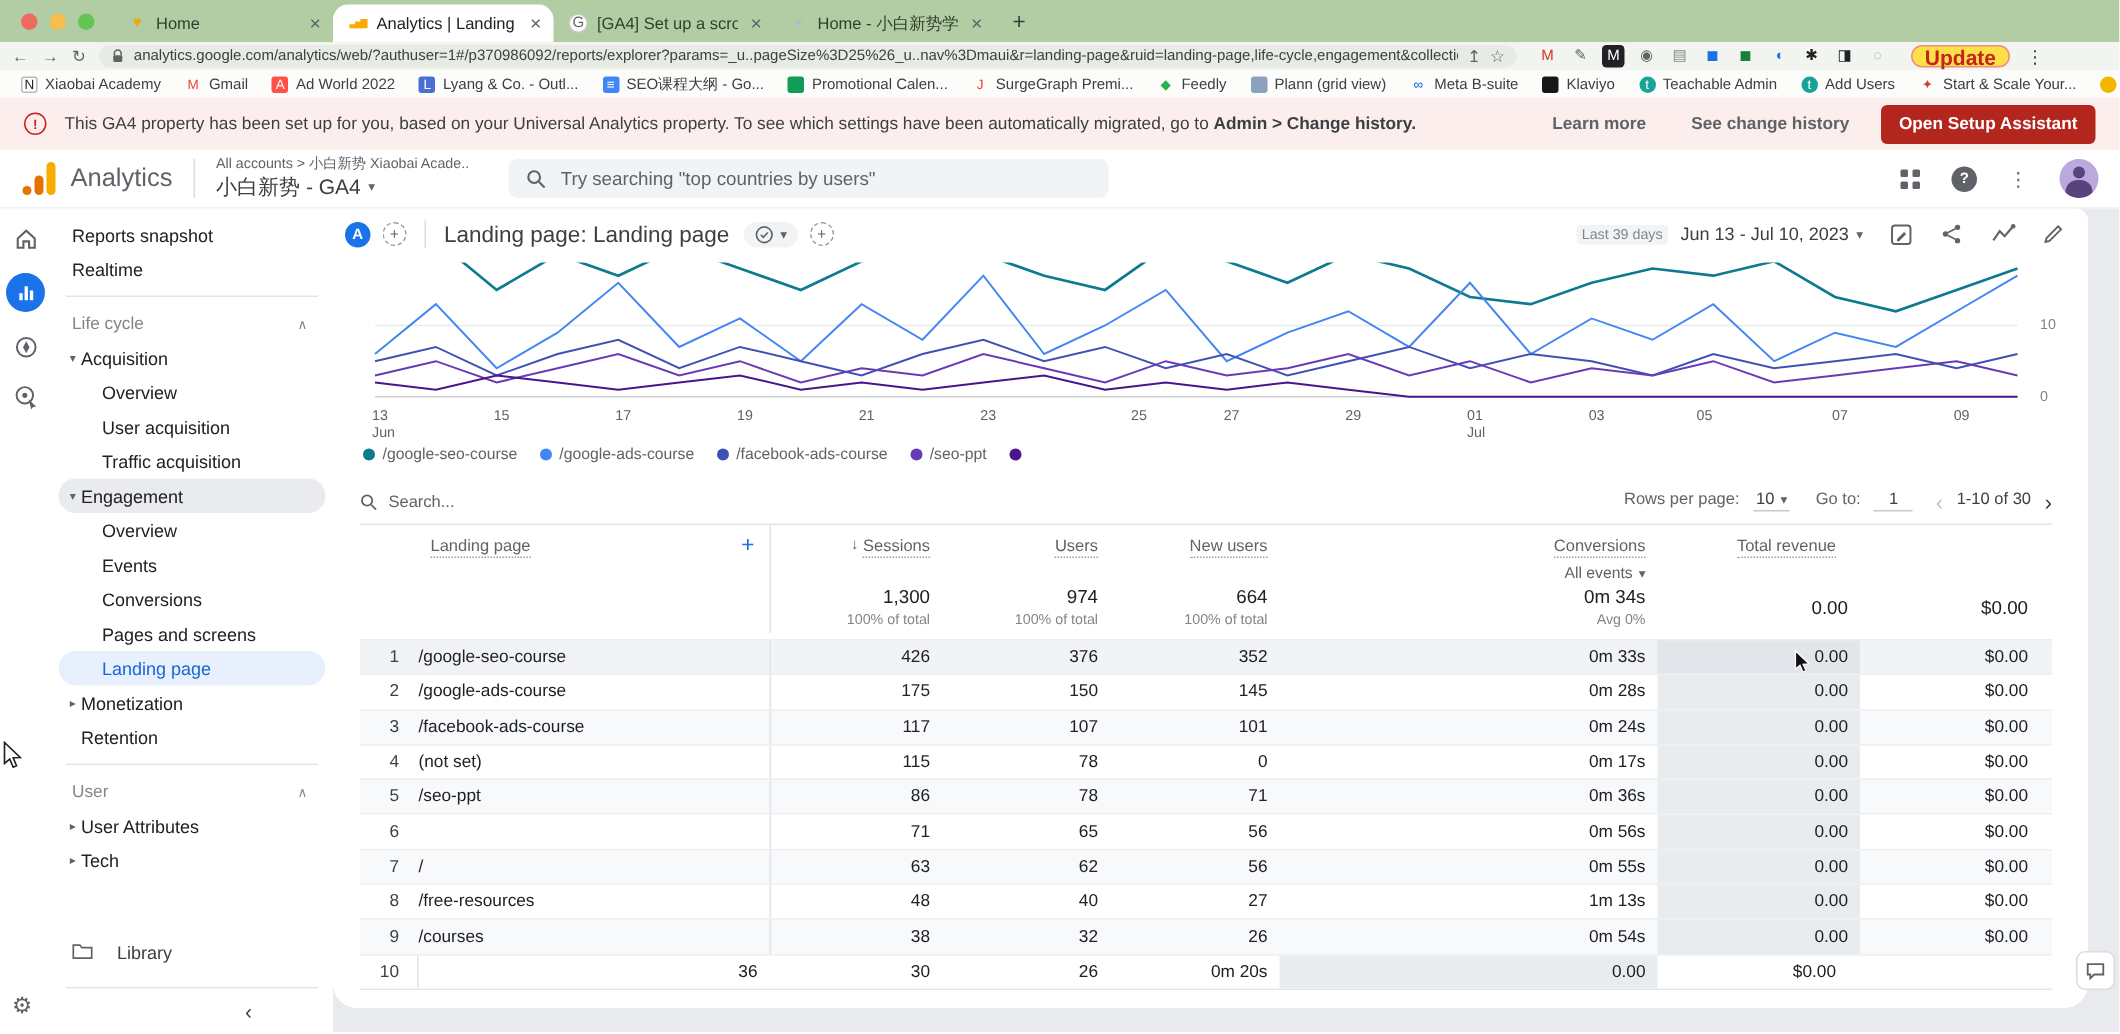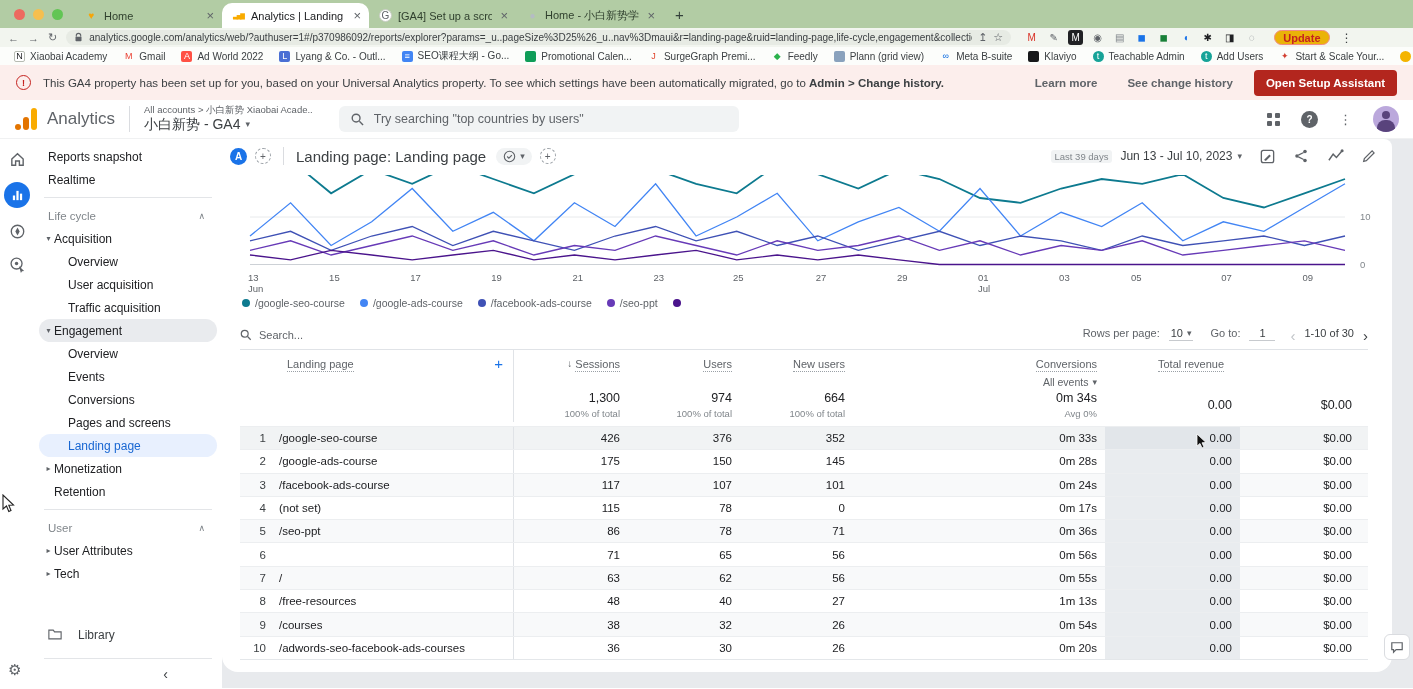--- a/index.html
+++ b/index.html
@@ -18,21 +18,21 @@
   .g-plus::before{content:"+"}
   .toolbar{height:19px;background:#f2f5ef;display:flex;align-items:center;gap:9px;padding:0 8px;font-size:11px;color:#5f6368}
   .g-back::before{content:"←"} .g-fwd::before{content:"→"} .g-reload::before{content:"↻"}
   .nav-ic{font-size:11px;color:#5f6368}
   .urlpill{width:945px;height:15px;background:#e7ebe4;border-radius:8px;display:flex;align-items:center;gap:6px;padding:0 8px;font-size:10px;color:#3c4043;overflow:hidden}
   .url-text{flex:1;white-space:nowrap;overflow:hidden}
   .g-share::before{content:"↥"} .g-star::before{content:"☆"}
   .pill-ic{font-size:11px;color:#5f6368;flex:none}
   .extrow{display:flex;align-items:center;gap:7px;margin-left:4px}
   .ext{width:15px;height:15px;display:flex;align-items:center;justify-content:center;font-size:10px;border-radius:3px;line-height:1}
-  .update-pill{border:1px solid #f28b82;color:#c5221f;background:#eab308;border-radius:9px;height:15px;display:flex;align-items:center;padding:0 8px;font-size:11px;font-weight:700;margin-left:6px}
+  .update-pill{border:1px solid #f28b82;color:#c5221f;background:#fde047;border-radius:9px;height:15px;display:flex;align-items:center;padding:0 8px;font-size:14px;font-weight:700;margin-left:6px}
   .g-dots::before{content:"⋮"}
   .menu-dots{color:#3c4043;font-size:12px;margin-left:2px}
   .bookmarks{height:18px;background:#fcfdfb;display:flex;align-items:center;padding:0 6px}
   .bm{display:flex;align-items:center;gap:5px;font-size:10px;color:#3c4043;padding:0 8px;white-space:nowrap}
   .bm-ic{width:11px;height:11px;font-size:9px;display:flex;align-items:center;justify-content:center;border-radius:2px;line-height:1;flex:none}
   .bm-ic.circle{border-radius:50%}
   .bm-spacer{flex:1}
   
   .banner{height:35px;background:#fceeec;display:flex;align-items:center;padding:0 16px;font-size:11.5px;color:#3c4043}
   .banner-icon{width:15px;height:15px;border:1.5px solid #c5221f;border-radius:50%;color:#c5221f;font-size:9px;font-weight:700;display:flex;align-items:center;justify-content:center;flex:none;margin-right:12px}
@@ -495,21 +495,21 @@
         </div>
         <div class="xtick" style="left: 251.33px;">
           <div>19</div>
         </div>
         <div class="xtick" style="left: 332.44px;">
           <div>21</div>
         </div>
         <div class="xtick" style="left: 413.55px;">
           <div>23</div>
         </div>
-        <div class="xtick" style="left: 493px;">
+        <div class="xtick" style="left: 514px;">
           <div>25</div>
         </div>
         <div class="xtick" style="left: 575.77px;">
           <div>27</div>
         </div>
         <div class="xtick" style="left: 656.88px;">
           <div>29</div>
         </div>
         <div class="xtick" style="left: 737.99px;">
           <div>01</div>
@@ -712,21 +712,20 @@
             <div class="cell pagec">/courses</div>
             <div class="cell sessb">38</div>
             <div class="cell">32</div>
             <div class="cell">26</div>
             <div class="cell">0m 54s</div>
             <div class="cell conv">0.00</div>
             <div class="cell revc">$0.00</div>
           </div>
           <div class="trow">
             <div class="cell rankc">10</div>
-            <div class="cell pagec">/adwords-seo-facebook-ads-courses</div>
             <div class="cell sessb">36</div>
             <div class="cell">30</div>
             <div class="cell">26</div>
             <div class="cell">0m 20s</div>
             <div class="cell conv">0.00</div>
             <div class="cell revc">$0.00</div>
           </div>
         </div>
     </div>
 

